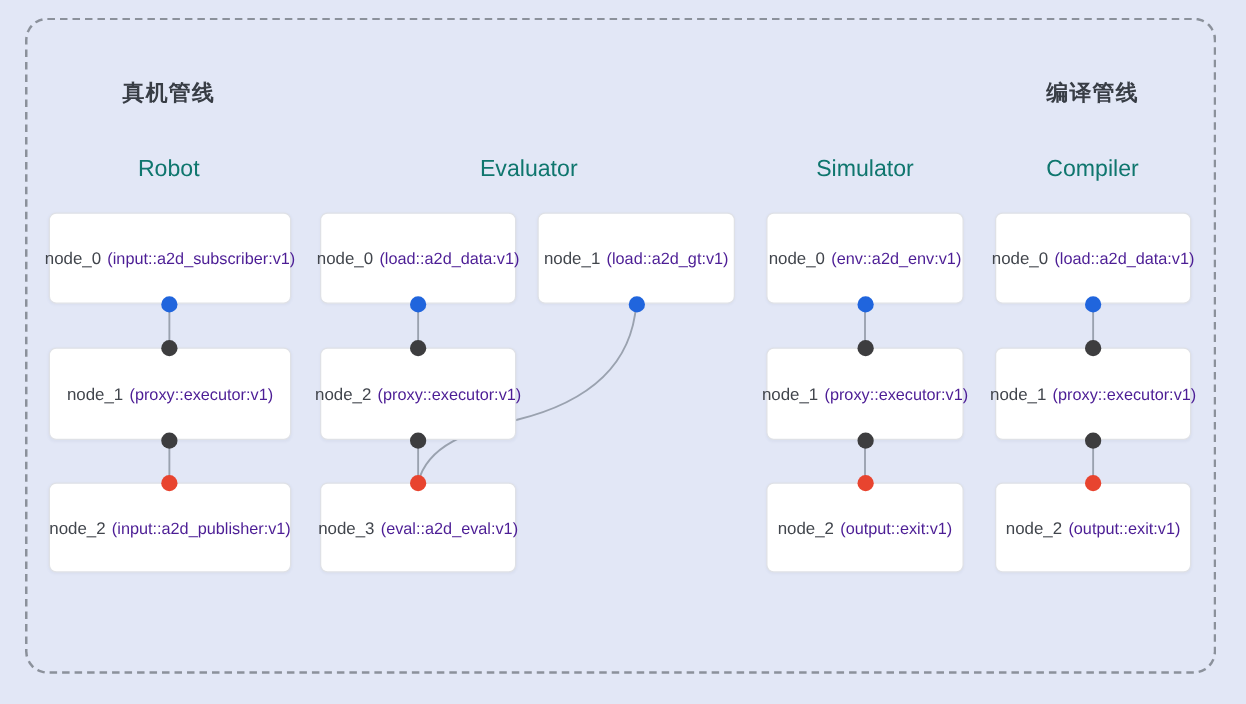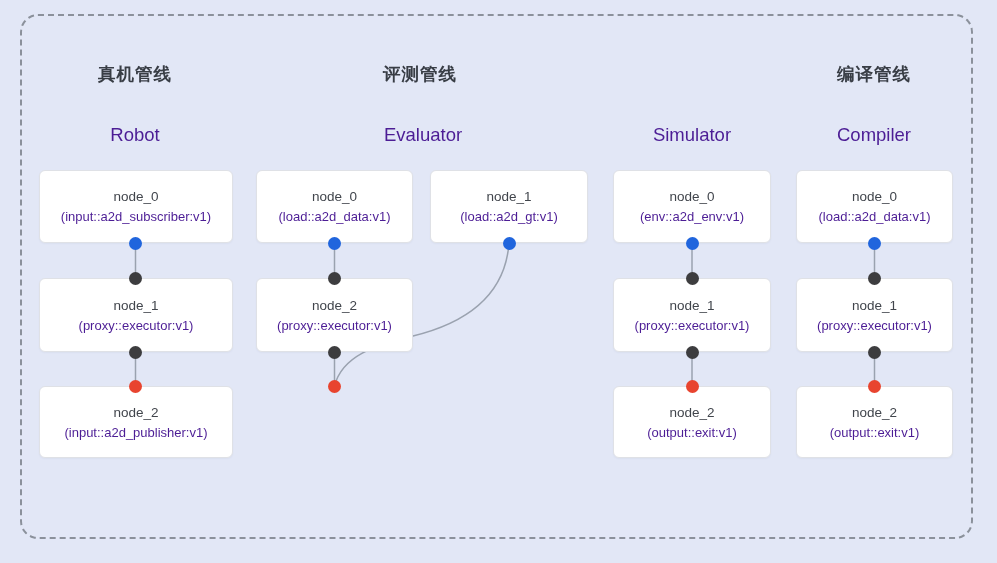--- a/index.html
+++ b/index.html
@@ -27,30 +27,30 @@
     font-weight: bold;
     color: #383d45;
     letter-spacing: 1px;
     z-index: 2;
   }
   .col-title-en {
     position: absolute;
     width: 170px; top: 124px;
     text-align: center;
     font-size: 18.5px;
-    color: #4c1d95;
+    color: #0f766e;
     z-index: 2;
   }
   .node-box {
     position: absolute;
     background: #ffffff;
     border: 1px solid #dfe1e6;
     border-radius: 6px;
     display: flex;
-    flex-direction: column;
+    flex-direction: row;
     align-items: center;
     justify-content: center;
     gap: 5px;
     z-index: 2;
     box-shadow: 0 1px 2px rgba(90,100,130,0.06);
   }
   .node-name { font-size: 13.5px; color: #41454c; }
   .node-type { font-size: 13px;   color: #4c1d95; }
   .dot {
     position: absolute;
@@ -78,21 +78,20 @@
       <path d="M 509 243 C 505 298 462 324 413 336 C 375 345 342 356 334.5 386"></path>
       <line x1="692" y1="243" x2="692" y2="278"></line>
       <line x1="692" y1="352" x2="692" y2="386"></line>
       <line x1="874.5" y1="243" x2="874.5" y2="278"></line>
       <line x1="874.5" y1="352" x2="874.5" y2="386"></line>
     </g>
   </svg>
 
   <div class="col-title-zh" style="left:50px">真机管线</div>
   <div class="col-title-en" style="left:50px">Robot</div>
-  <div class="col-title-zh" style="left:335px">评测管线</div>
   <div class="col-title-en" style="left:338px">Evaluator</div>
   <div class="col-title-en" style="left:607px">Simulator</div>
   <div class="col-title-zh" style="left:789px">编译管线</div>
   <div class="col-title-en" style="left:789px">Compiler</div>
 
   <div class="node-box" style="left:39px;top:170px;width:194px;height:73px">
     <span class="node-name">node_0</span>
     <span class="node-type">(input::a2d_subscriber:v1)</span>
   </div>
   <div class="node-box" style="left:39px;top:278px;width:194px;height:74px">
@@ -108,20 +107,24 @@
     <span class="node-name">node_0</span>
     <span class="node-type">(load::a2d_data:v1)</span>
   </div>
   <div class="node-box" style="left:430px;top:170px;width:158px;height:73px">
     <span class="node-name">node_1</span>
     <span class="node-type">(load::a2d_gt:v1)</span>
   </div>
   <div class="node-box" style="left:256px;top:278px;width:157px;height:74px">
     <span class="node-name">node_2</span>
     <span class="node-type">(proxy::executor:v1)</span>
+  </div>
+  <div class="node-box" style="left:256px;top:386px;width:157px;height:72px">
+    <span class="node-name">node_3</span>
+    <span class="node-type">(eval::a2d_eval:v1)</span>
   </div>
 
   <div class="node-box" style="left:613px;top:170px;width:158px;height:73px">
     <span class="node-name">node_0</span>
     <span class="node-type">(env::a2d_env:v1)</span>
   </div>
   <div class="node-box" style="left:613px;top:278px;width:158px;height:74px">
     <span class="node-name">node_1</span>
     <span class="node-type">(proxy::executor:v1)</span>
   </div>

